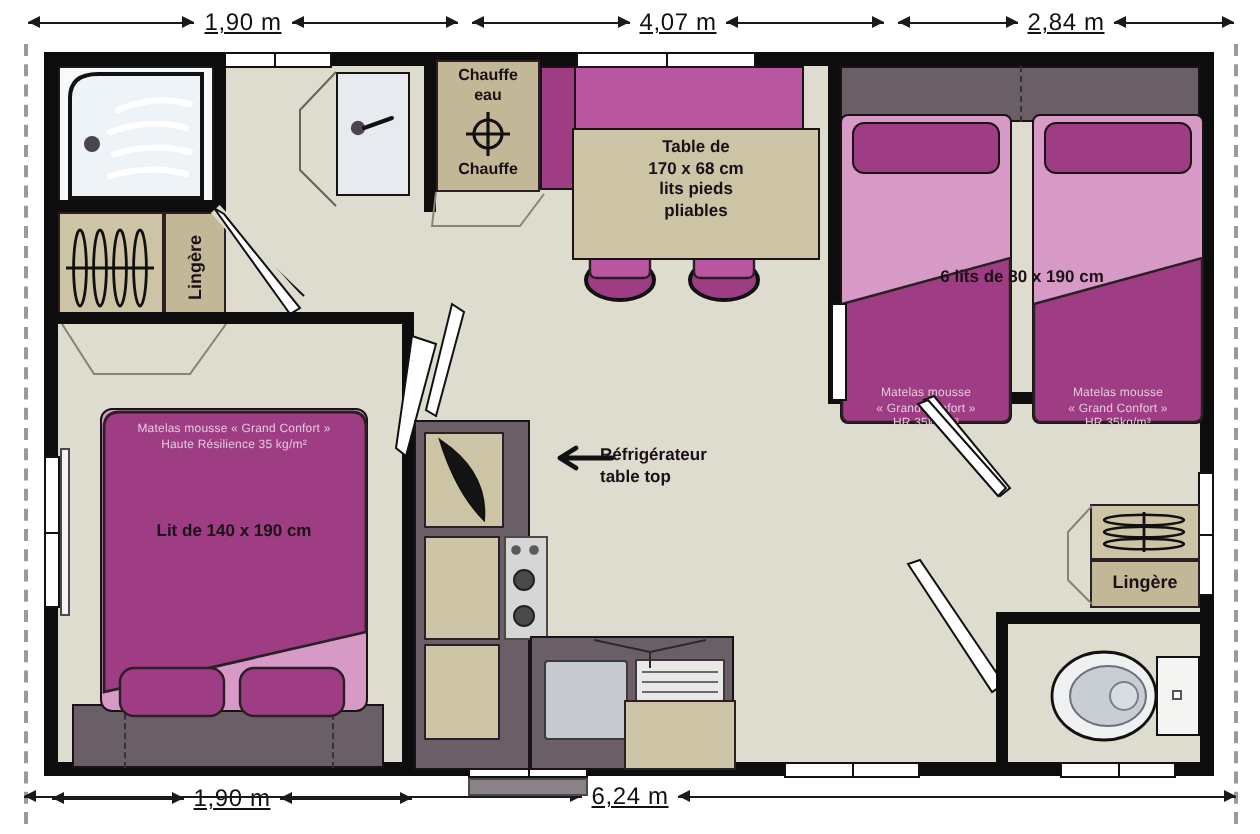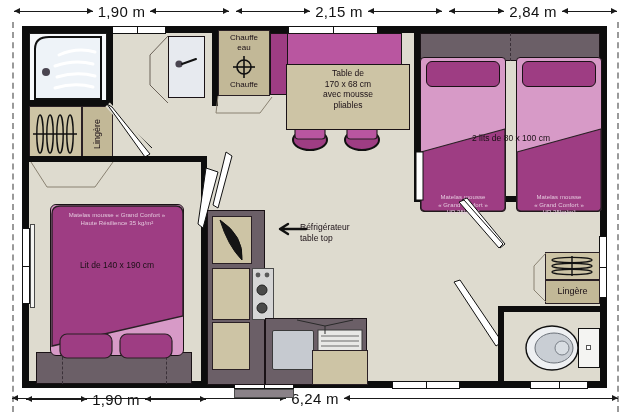--- a/index.html
+++ b/index.html
@@ -6,37 +6,37 @@
   body{font-family:"Liberation Sans",sans-serif;}
   #plan{position:relative;width:630px;height:417px;background:#ffffff;overflow:hidden;}
   .abs{position:absolute;box-sizing:border-box;}
   
   .dim{position:absolute;height:14px;display:flex;align-items:center;}
   .dim .bar{position:relative;flex:1;height:1px;background:#1a1a1a;}
   .dim .bar:before,.dim .bar:after{content:"";position:absolute;top:-3px;width:0;height:0;
        border-top:3.5px solid transparent;border-bottom:3.5px solid transparent;}
   .dim .bar:before{left:0;border-right:6px solid #1a1a1a;}
   .dim .bar:after{right:0;border-left:6px solid #1a1a1a;}
-  .dim .lbl{font-size:15px;color:#111;padding:0 5px;white-space:nowrap;letter-spacing:.3px;}
+  .dim .lbl{font-size:12px;color:#111;padding:0 5px;white-space:nowrap;letter-spacing:.3px;text-decoration:underline;}
   
   .wall{background:#0d0d0d;}
   .floor{background:#dedbcf;}
   .dashed-v{position:absolute;border-left:2px dashed #9a9a9a;}
   
   .mag{background:#9e3d83;}
   .mag-lite{background:#d79ac7;}
   .mag-mid{background:#b956a0;}
   .khaki{background:#cdc4a5;}
   .khaki-d{background:#c2b897;}
   .grey{background:#6b5f67;}
   .pale{background:#e7eaef;}
   .ol{border:1px solid #2a2025;}
   .ol2{border:1.2px solid #1a1216;}
   
-  .t{position:absolute;color:#1b1016;font-weight:normal;line-height:1.25;text-align:center;}
+  .t{position:absolute;color:#1b1016;font-weight:bold;line-height:1.25;text-align:center;}
   .t.small{font-size:6px;font-weight:normal;color:#3a2430;letter-spacing:.1px;}
   .t.med{font-size:8.5px;}
   .t.lbl{font-size:9px;}
   .vtext{writing-mode:vertical-rl;transform:rotate(180deg);}
   
   .win{background:#ffffff;border:1px solid #111;}
   .win:after{content:"";position:absolute;left:50%;top:0;bottom:0;width:1px;background:#111;}
   .winv{background:#ffffff;border:1px solid #111;}
   .winv:after{content:"";position:absolute;top:50%;left:0;right:0;height:1px;background:#111;}
   svg{display:block;overflow:visible;}
@@ -46,21 +46,21 @@
 
 <div id="plan">
 
   <div class="dim" style="left:14px;top:4px;width:215px;">
     <div class="bar"></div>
       <div class="lbl">1,90 m</div>
       <div class="bar"></div>
   </div>
   <div class="dim" style="left:236px;top:4px;width:206px;">
     <div class="bar"></div>
-      <div class="lbl">2,15 m</div>
+      <div class="lbl">4,07 m</div>
       <div class="bar"></div>
   </div>
   <div class="dim" style="left:449px;top:4px;width:168px;">
     <div class="bar"></div>
       <div class="lbl">2,84 m</div>
       <div class="bar"></div>
   </div>
 
   <div class="dashed-v" style="left:12px;top:22px;height:390px;"></div>
   <div class="dashed-v" style="left:617px;top:22px;height:390px;"></div>
@@ -149,21 +149,21 @@
   </svg>
   <svg class="abs" style="left:344px;top:120px;" width="36" height="32">
     <ellipse cx="18" cy="20" rx="17" ry="10" fill="#9e3d83" stroke="#111" stroke-width="2"></ellipse>
     <rect x="3" y="2" width="30" height="17" rx="3" fill="#b956a0" stroke="#2a2025" stroke-width="1.2"></rect>
   </svg>
 
   <div class="abs khaki ol2" style="left:286px;top:64px;width:124px;height:66px;"></div>
   <div class="t med" style="left:288px;top:68px;width:120px;">
     <span>Table de</span><br>
     <span>170 x 68 cm</span><br>
-    <span>avec mousse</span><br>
+    <span>lits pieds</span><br>
     <span>pliables</span>
   </div>
 
   <div class="abs wall" style="left:414px;top:26px;width:6px;height:176px;"></div>
   <div class="abs wall" style="left:414px;top:196px;width:90px;height:6px;"></div>
   <div class="abs wall" style="left:460px;top:196px;width:147px;height:6px;"></div>
 
   <div class="abs grey ol2" style="left:420px;top:33px;width:180px;height:28px;"></div>
   <div class="abs" style="left:510px;top:33px;width:1px;height:28px;border-left:1px dashed #3a3038;"></div>
 
@@ -182,21 +182,21 @@
   <svg class="abs" style="left:516px;top:57px;" width="86" height="155">
     <path d="M1,95 L85,72 L85,150 Q85,154 81,154 L5,154 Q1,154 1,150 Z" fill="#9e3d83" stroke="#2a2025" stroke-width="1.2"></path>
   </svg>
   <div class="abs mag ol2" style="left:522px;top:61px;width:74px;height:26px;border-radius:6px;"></div>
   <div class="t small" style="left:516px;top:194px;width:86px;color:#e4c8dd;">
     <span>Matelas mousse</span><br>
     <span>« Grand Confort »</span><br>
     <span>HR 35kg/m³</span>
   </div>
 
-  <div class="t med" style="left:420px;top:133px;width:182px;color:#1b1016;">2 lits de 80 x 100 cm</div>
+  <div class="t med" style="left:420px;top:133px;width:182px;color:#1b1016;">6 lits de 80 x 190 cm</div>
 
   <svg class="abs" style="left:414px;top:150px;" width="14" height="54">
     <rect x="2" y="2" width="7" height="48" fill="#ffffff" stroke="#111" stroke-width="1"></rect>
   </svg>
   <svg class="abs" style="left:460px;top:198px;" width="50" height="58">
     <path d="M2,2 L40,50 L45,46 L7,0 Z" fill="#ffffff" stroke="#111" stroke-width="1"></path>
   </svg>
 
   <div class="abs wall" style="left:29px;top:156px;width:178px;height:6px;"></div>
   <div class="abs wall" style="left:201px;top:156px;width:6px;height:232px;"></div>

